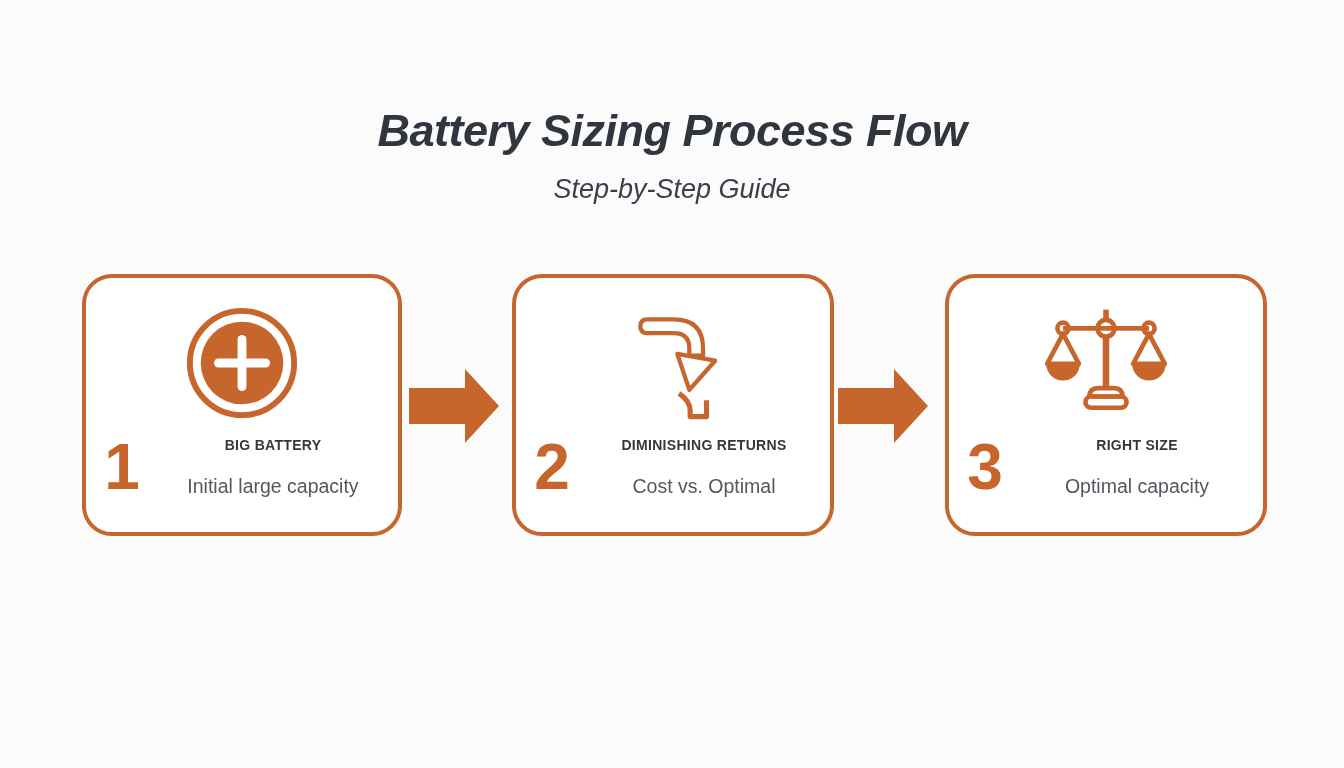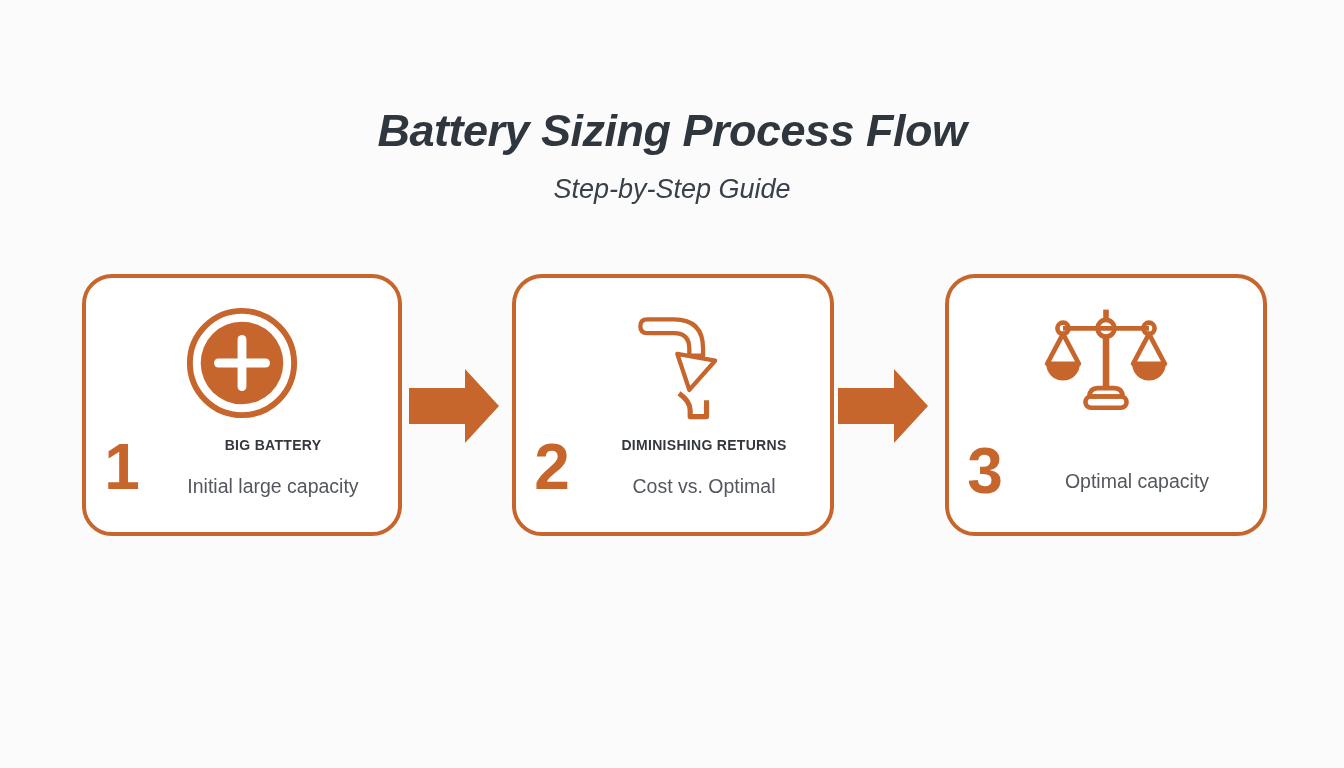--- a/index.html
+++ b/index.html
@@ -138,18 +138,19 @@
         <path class="fill" d="M 2,64 A 18,18 0 0 0 38,64 Z"></path>
         <path class="stroke" stroke-width="5" stroke-linejoin="round" d="M 112,32 L 95,64 H 129 Z"></path>
         <path class="fill" d="M 94,64 A 18,18 0 0 0 130,64 Z"></path>
         <path class="stroke" stroke-width="5" stroke-linejoin="round" d="M 57,90 H 75 Q 83,90 84,99 H 48 Q 49,90 57,90 Z"></path>
         <rect class="stroke" x="44" y="99" width="44" height="12" rx="6" stroke-width="5"></rect>
       </svg>
     </div>
     <div class="bottom-row">
       <div class="step-number">3</div>
       <div class="step-text">
+        <div class="step-title">RIGHT SIZE</div>
         <div class="step-desc">Optimal capacity</div>
       </div>
     </div>
   </div>
 
 </div>
 
 </body></html>

